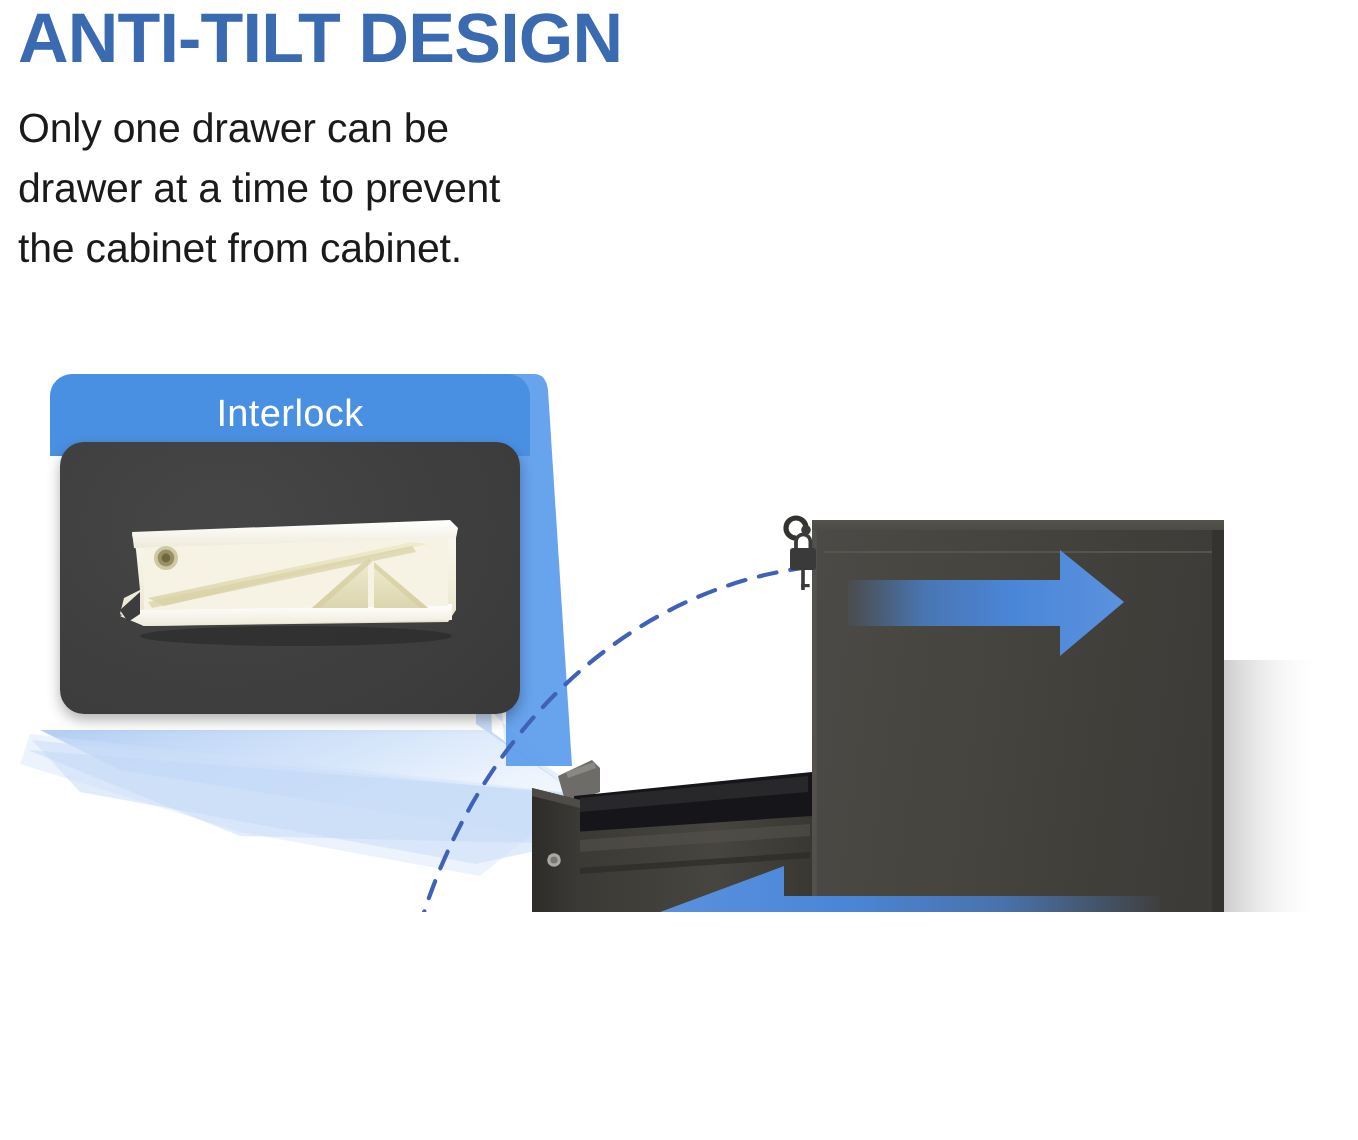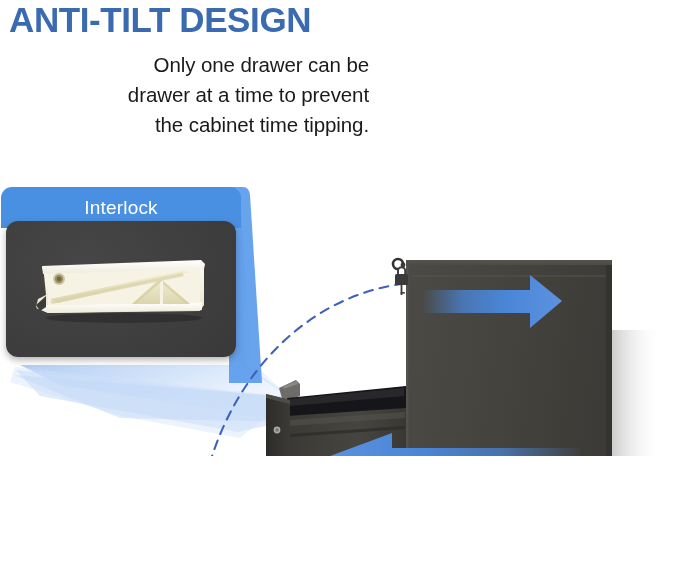--- a/index.html
+++ b/index.html
@@ -33,36 +33,36 @@
     position: absolute;
     left: 9px;
     top: 50px;
     width: 360px;
     font-size: 20.5px;
     font-weight: normal;
     color: #1a1a1a;
     line-height: 30px;
     letter-spacing: -0.1px;
   }
-  #subcopy .ln { display: block; white-space: nowrap; text-align: right; }
+  #subcopy .ln { display: block; white-space: nowrap; }
 
   
   #cone {
     position: absolute;
     left: 0;
     top: 170px;
     width: 360px;
     height: 400px;
     pointer-events: none;
   }
 
   
   #callout {
     position: absolute;
-    left: 1px;
+    left: 25px;
     top: 187px;
     width: 240px;
     height: 180px;
   }
   #callout-header {
     position: absolute;
     left: 0;
     top: 0;
     width: 240px;
     height: 41px;
@@ -125,21 +125,21 @@
 </head>
 <body>
 
 <div id="page">
 
   <div id="headline">ANTI-TILT DESIGN</div>
 
   <div id="subcopy">
     <span class="ln">Only one drawer can be</span>
     <span class="ln">drawer at a time to prevent</span>
-    <span class="ln">the cabinet time tipping.</span>
+    <span class="ln">the cabinet from cabinet.</span>
   </div>
 
   <svg id="cone" viewBox="0 0 360 400">
     <defs>
       <linearGradient id="coneGrad" x1="0" y1="0" x2="1" y2="0.55">
         <stop offset="0%" stop-color="#9fc1f0" stop-opacity="0.80"></stop>
         <stop offset="55%" stop-color="#bcd6f7" stop-opacity="0.60"></stop>
         <stop offset="100%" stop-color="#d8e7fb" stop-opacity="0.30"></stop>
       </linearGradient>
       <linearGradient id="coneGrad2" x1="0.1" y1="0" x2="0.9" y2="1">

